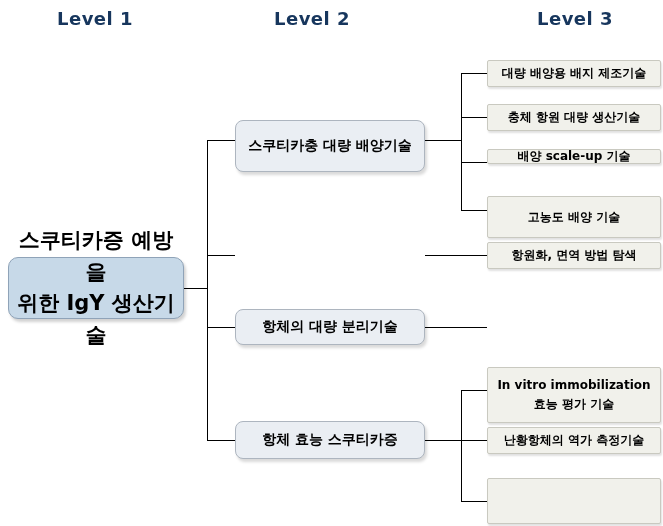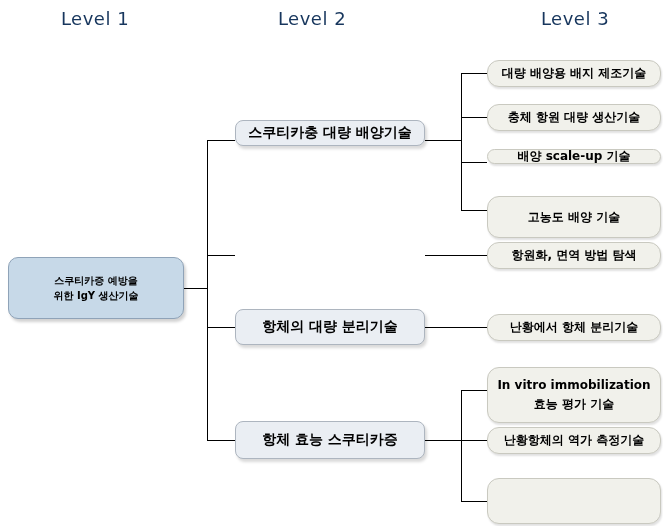--- a/index.html
+++ b/index.html
@@ -1,26 +1,26 @@
 <!DOCTYPE html>
 <html><head>
 <meta charset="utf-8">
 <style>
   html,body{margin:0;padding:0;background:#ffffff;font-family:"DejaVu Sans","Liberation Sans",sans-serif;}
   .canvas{position:relative;width:663px;height:526px;background:#ffffff;overflow:hidden;}
   .connectors{position:absolute;left:0;top:0;}
   .connectors line{stroke:#000000;stroke-width:1;}
-  .hdr{position:absolute;top:8px;width:130px;text-align:center;font-size:18px;font-weight:normal;color:#17365D;letter-spacing:.5px;}
+  .hdr{position:absolute;top:8px;width:130px;text-align:center;font-size:18px;font-weight:bold;color:#17365D;letter-spacing:.5px;}
   .box{position:absolute;display:flex;flex-direction:column;align-items:center;justify-content:center;
        font-weight:bold;color:#000;text-align:center;box-sizing:border-box;}
   .l1{left:8px;top:257px;width:176px;height:62px;background:#C7D9E8;border:1px solid #8FA3B8;
-      border-radius:10px;font-size:10px;line-height:1.5;box-shadow:2px 3px 3px rgba(0,0,0,.18);}
+      border-radius:10px;font-size:21px;line-height:1.5;box-shadow:2px 3px 3px rgba(0,0,0,.18);}
   .l2{left:235px;width:190px;background:#EAEEF3;border:1px solid #ADB5BF;border-radius:8px;
       font-size:14px;box-shadow:2px 3px 3px rgba(0,0,0,.15);}
-  .l3{left:487px;width:174px;background:#F1F1EB;border:1px solid #C9C9C0;border-radius:12px;
+  .l3{left:487px;width:174px;background:#F1F1EB;border:1px solid #C9C9C0;border-radius:2px;
       font-size:12px;line-height:1.55;box-shadow:1px 2px 2px rgba(0,0,0,.12);}
   .box span{display:block;}
 </style>
 </head>
 <body>
 
 <div class="canvas">
 
   <svg class="connectors" width="663" height="526" viewBox="0 0 663 526" shape-rendering="crispEdges">
 
@@ -50,30 +50,29 @@
 
   <div class="hdr" style="left:30px">Level 1</div>
   <div class="hdr" style="left:247px">Level 2</div>
   <div class="hdr" style="left:510px">Level 3</div>
 
   <div class="box l1">
     <span>스쿠티카증 예방을</span>
     <span>위한 IgY 생산기술</span>
   </div>
 
-  <div class="box l2" style="top:120px;height:26px">스쿠티카충 대량 배양기술</div>
+  <div class="box l2" style="top:120px;height:52px">스쿠티카충 대량 배양기술</div>
   <div class="box l2" style="top:309px;height:36px">항체의 대량 분리기술</div>
   <div class="box l2" style="top:421px;height:38px">항체 효능 스쿠티카증</div>
 
   <div class="box l3" style="top:60px;height:27px">대량 배양용 배지 제조기술</div>
   <div class="box l3" style="top:104px;height:27px">충체 항원 대량 생산기술</div>
   <div class="box l3" style="top:149px;height:15px">배양 scale-up 기술</div>
   <div class="box l3" style="top:196px;height:42px">고농도 배양 기술</div>
   <div class="box l3" style="top:242px;height:27px">항원화, 면역 방법 탐색</div>
-  <div class="box l3" style="top:314px;height:27px">난황에서 항체 분리기술</div>
   <div class="box l3" style="top:367px;height:56px">
     <span>In vitro immobilization</span>
     <span>효능 평가 기술</span>
   </div>
   <div class="box l3" style="top:427px;height:27px">난황항체의 역가 측정기술</div>
   <div class="box l3" style="top:478px;height:46px">
   </div>
 
 </div>
 

